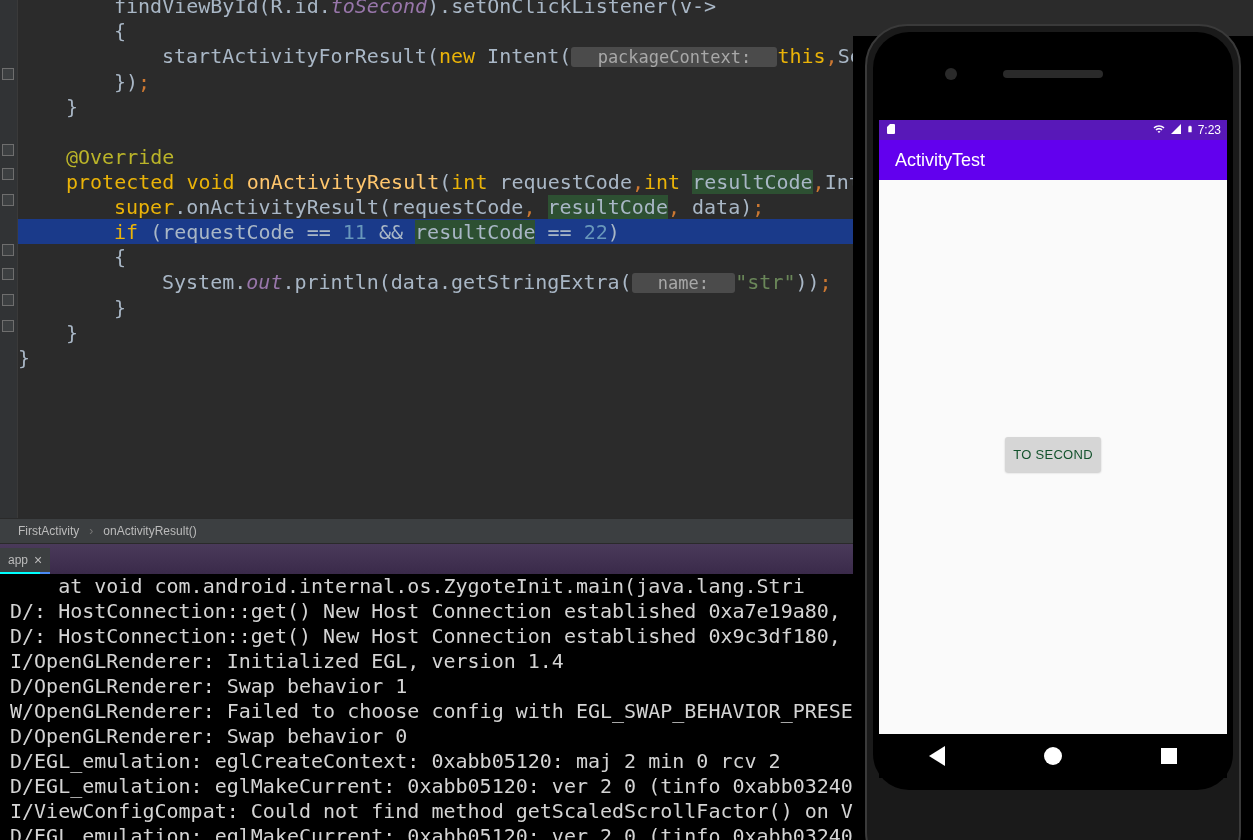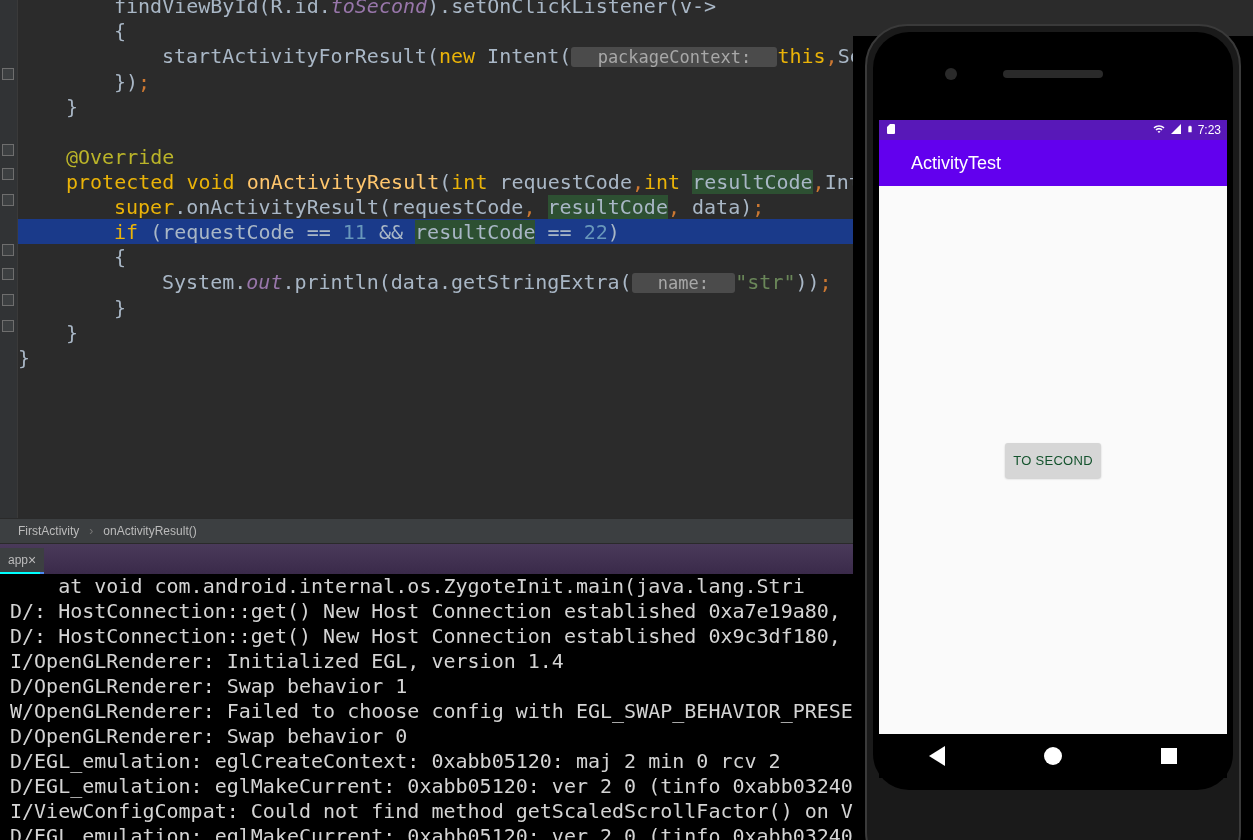--- a/index.html
+++ b/index.html
@@ -93,20 +93,21 @@
   background: linear-gradient(#4a3a5a, #3a2a4a);
   display: flex;
   align-items: flex-end;
 }
 .tab {
   height: 26px;
   background: #3c3f41;
   padding: 4px 8px;
   display: flex;
   align-items: center;
+  gap: 6px;
   font-family: sans-serif;
   font-size: 12px;
   color: #bbbbbb;
   border-bottom: 2px solid #4a8af4;
   position: relative;
 }
 .tab .underline {
   position: absolute;
   bottom: -2px;
   left: 0;
@@ -199,26 +200,26 @@
   align-items: center;
   justify-content: space-between;
   padding: 0 6px;
   color: #fff;
   font-family: sans-serif;
   font-size: 12px;
 }
 .status-left { display: flex; gap: 4px; }
 .status-right { display: flex; gap: 4px; align-items: center; }
 .app-bar {
-  height: 46px;
+  height: 40px;
   background: #6200ee;
   color: #fff;
   display: flex;
   align-items: center;
-  padding-left: 32px;
+  padding-left: 16px;
   font-family: sans-serif;
   font-size: 18px;
   font-weight: 500;
 }
 .app-content {
   height: 548px;
   display: flex;
   align-items: center;
   justify-content: center;
   background: #fafafa;

